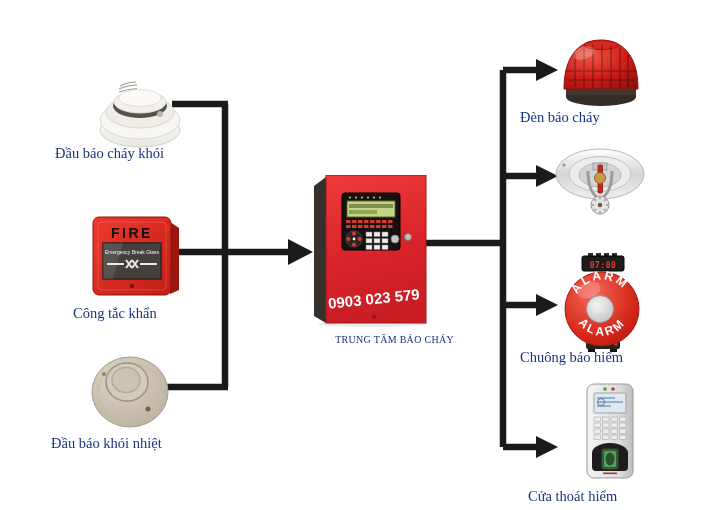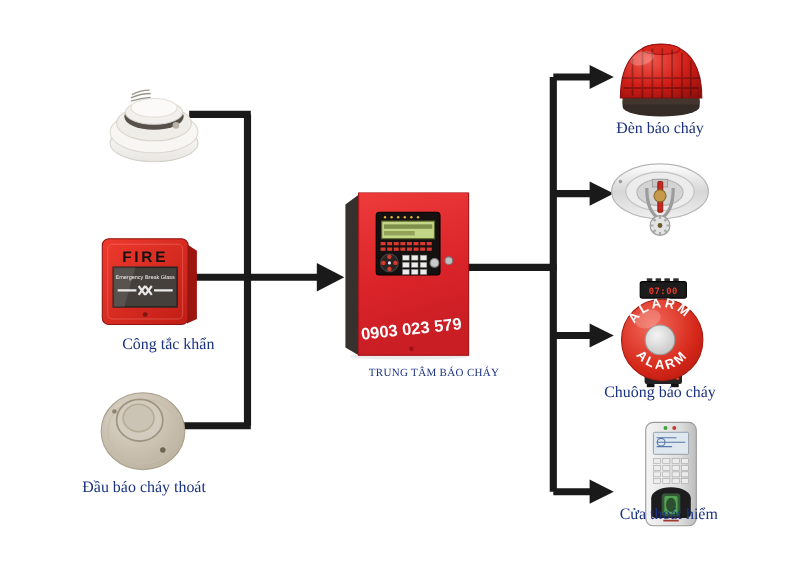--- a/index.html
+++ b/index.html
@@ -1,19 +1,19 @@
 <!DOCTYPE html>
 <html><head>
 <meta charset="utf-8">
 <style>
   html,body{margin:0;padding:0;background:#ffffff;}
   #stage{position:relative;width:720px;height:510px;background:#ffffff;overflow:hidden;
          font-family:"Liberation Serif", serif;}
   .abs{position:absolute;}
-  .dev-label{position:absolute;color:#1b3280;font-size:14.5px;text-align:center;
+  .dev-label{position:absolute;color:#1b3280;font-size:14.5px;
              white-space:pre;line-height:1.15;}
   .panel-title{position:absolute;color:#1b3280;font-size:10px;text-align:right;
                white-space:pre;letter-spacing:.3px;}
   svg{display:block;}
 </style>
 </head>
 <body>
 
 <div id="stage">
 
@@ -294,22 +294,23 @@
       <rect x="27" y="54" width="6.5" height="4.5"></rect>
         <rect x="35.5" y="54" width="6.5" height="4.5"></rect>
     </g>
     <path d="M8,72 a18,10 0 0 1 36,0 v14 a4,4 0 0 1 -4,4 h-28 a4,4 0 0 1 -4,-4 z" fill="#1d1d1d"></path>
     <rect x="18" y="68" width="16" height="20" rx="2" fill="#2f5c33" stroke="#44584a" stroke-width="0.8"></rect>
     <rect x="20" y="70" width="12" height="16" rx="1.5" fill="#58b05a" opacity="0.85"></rect>
     <ellipse cx="26" cy="78" rx="4.5" ry="6.5" fill="#2c4f2e"></ellipse>
     <rect x="19" y="91.5" width="14" height="1.6" fill="#a33a30"></rect>
   </svg>
 
+  <div class="dev-label" style="left:55px;top:145px;width:160px">Đầu báo cháy khói</div>
   <div class="dev-label" style="left:73px;top:305px;width:160px">Công tắc khẩn</div>
-  <div class="dev-label" style="left:51px;top:435px;width:160px">Đầu báo cháy thoát</div>
+  <div class="dev-label" style="left:51px;top:435px;width:160px">Đầu báo khói nhiệt</div>
 
   <div class="panel-title" style="left:288px;top:334px;width:166px">TRUNG TÂM BÁO CHÁY</div>
 
   <div class="dev-label" style="left:520px;top:109px;width:160px">Đèn báo cháy</div>
-  <div class="dev-label" style="left:520px;top:349px;width:160px">Chuông báo cháy</div>
-  <div class="dev-label" style="left:528px;top:460px;width:160px">Cửa thoát hiểm</div>
+  <div class="dev-label" style="left:520px;top:349px;width:160px">Chuông báo hiểm</div>
+  <div class="dev-label" style="left:528px;top:488px;width:160px">Cửa thoát hiểm</div>
 
 </div>
 
 </body></html>

